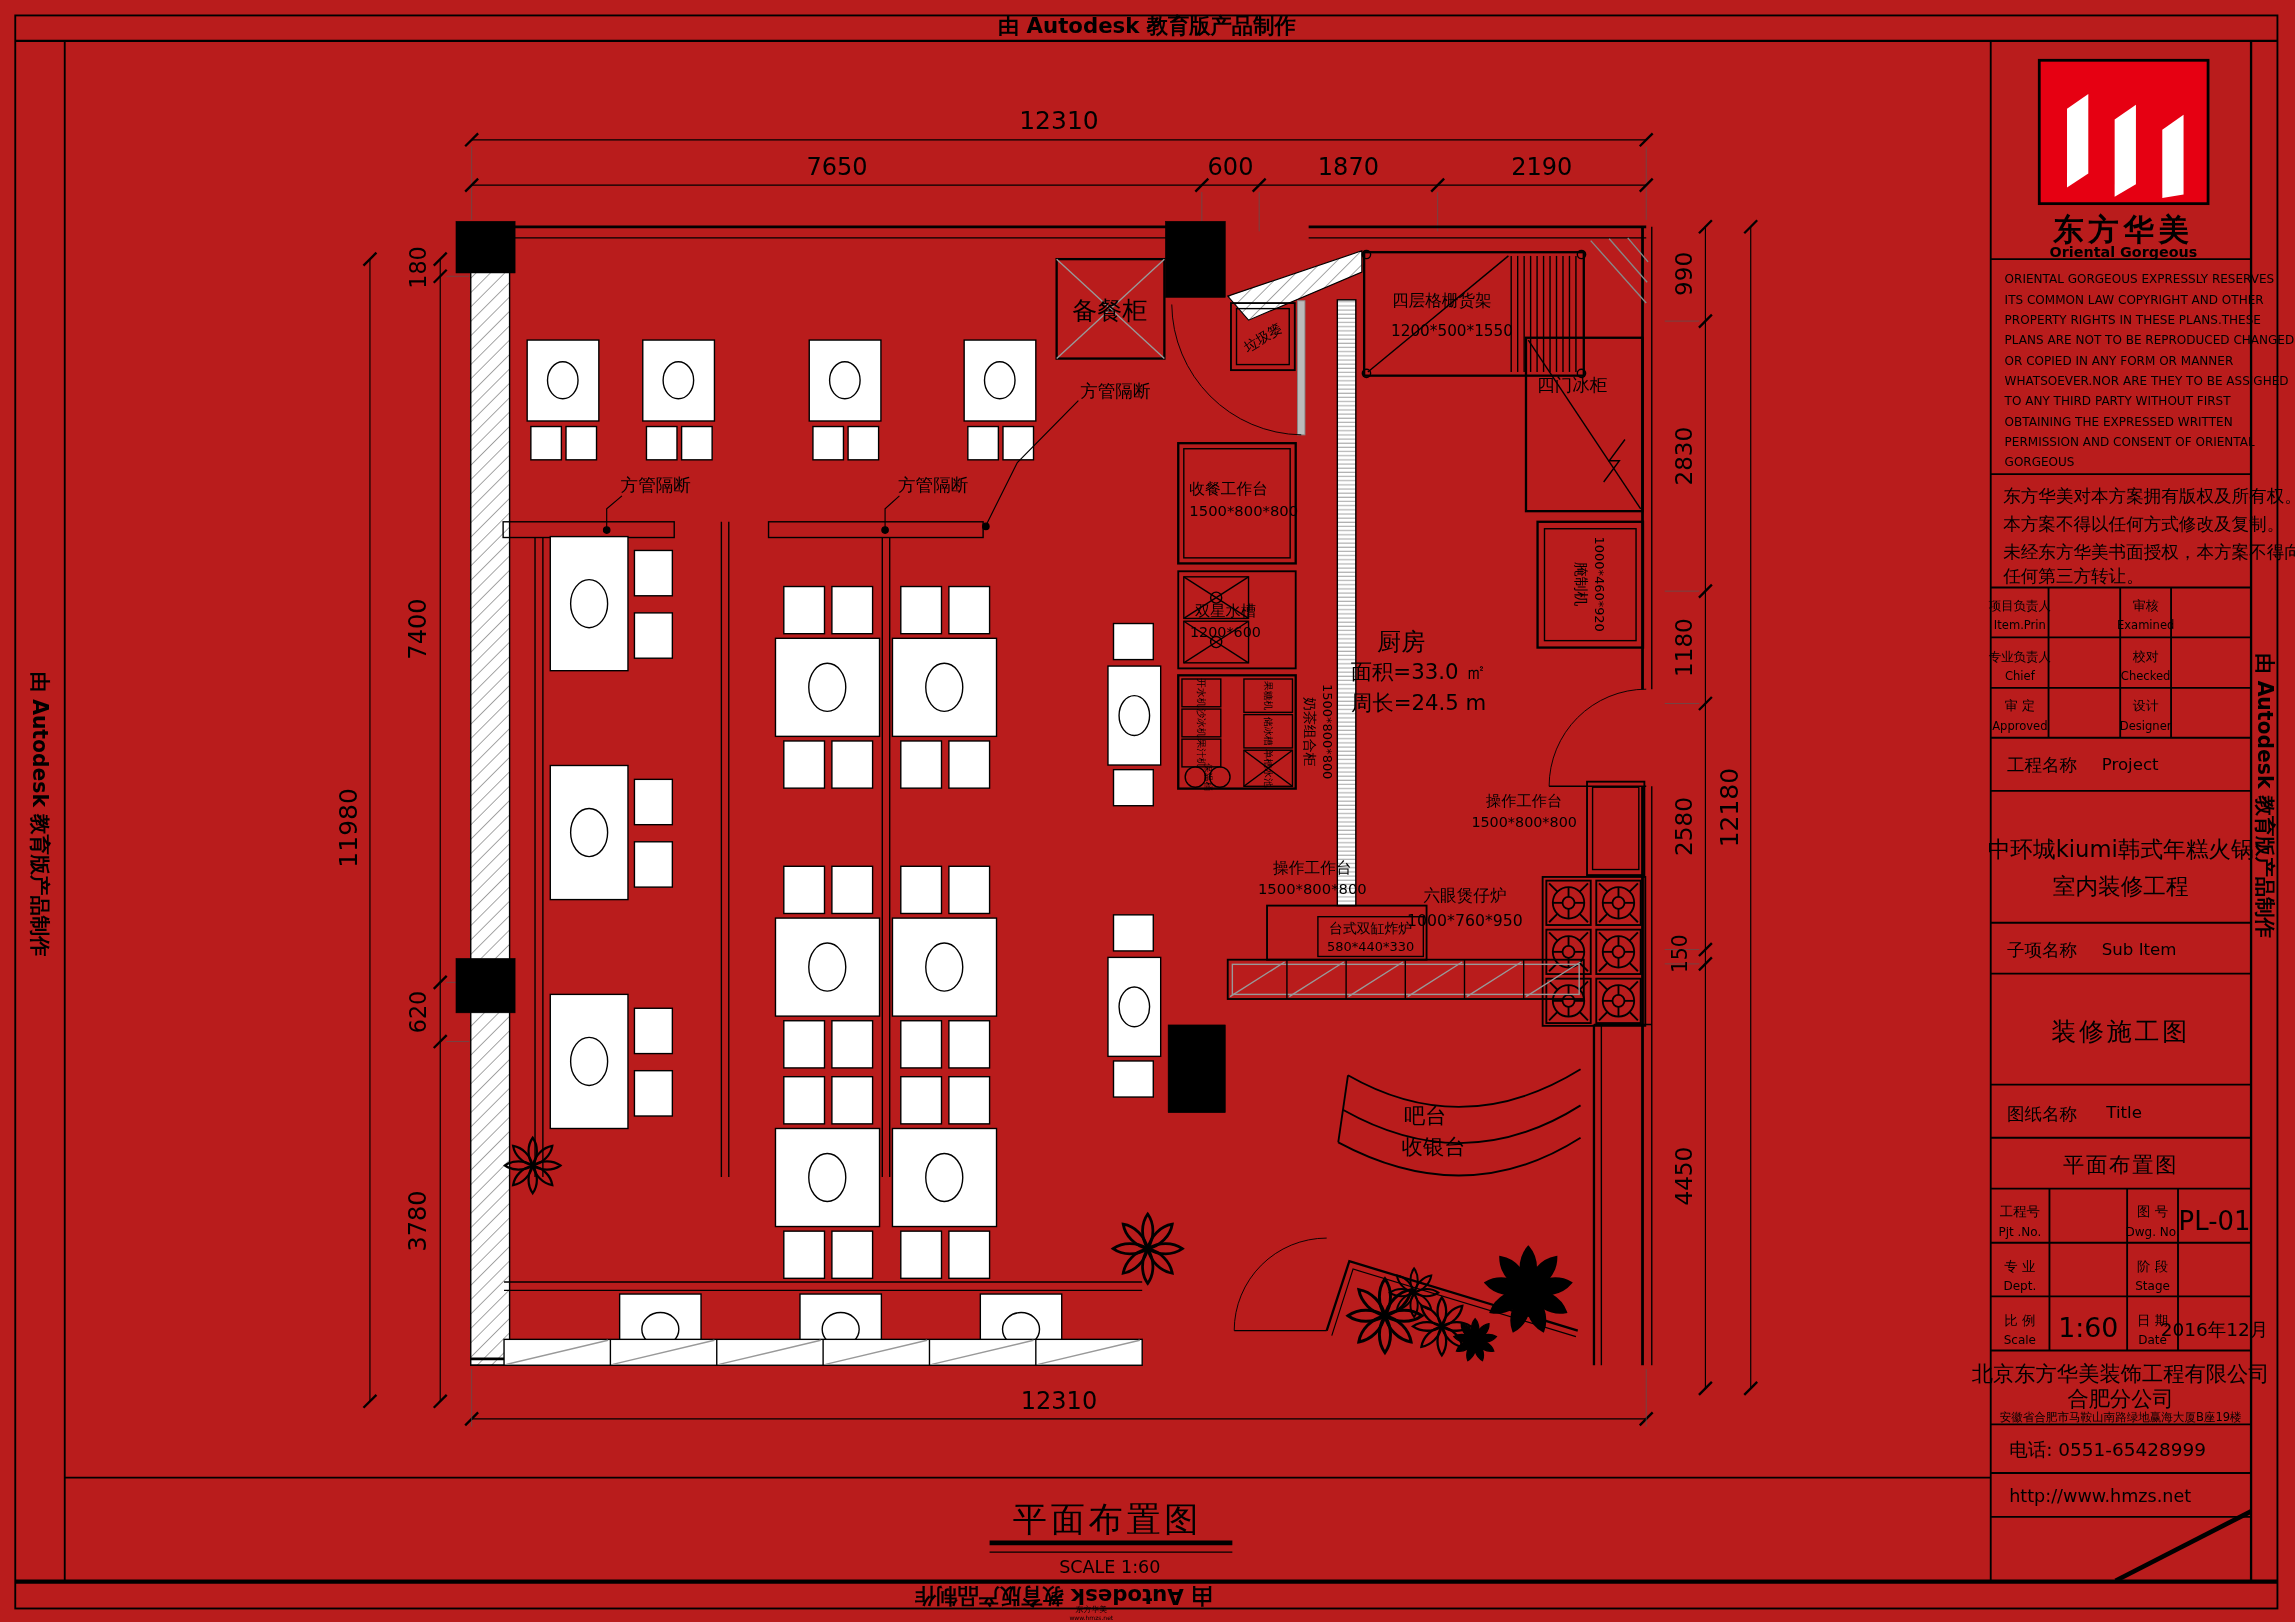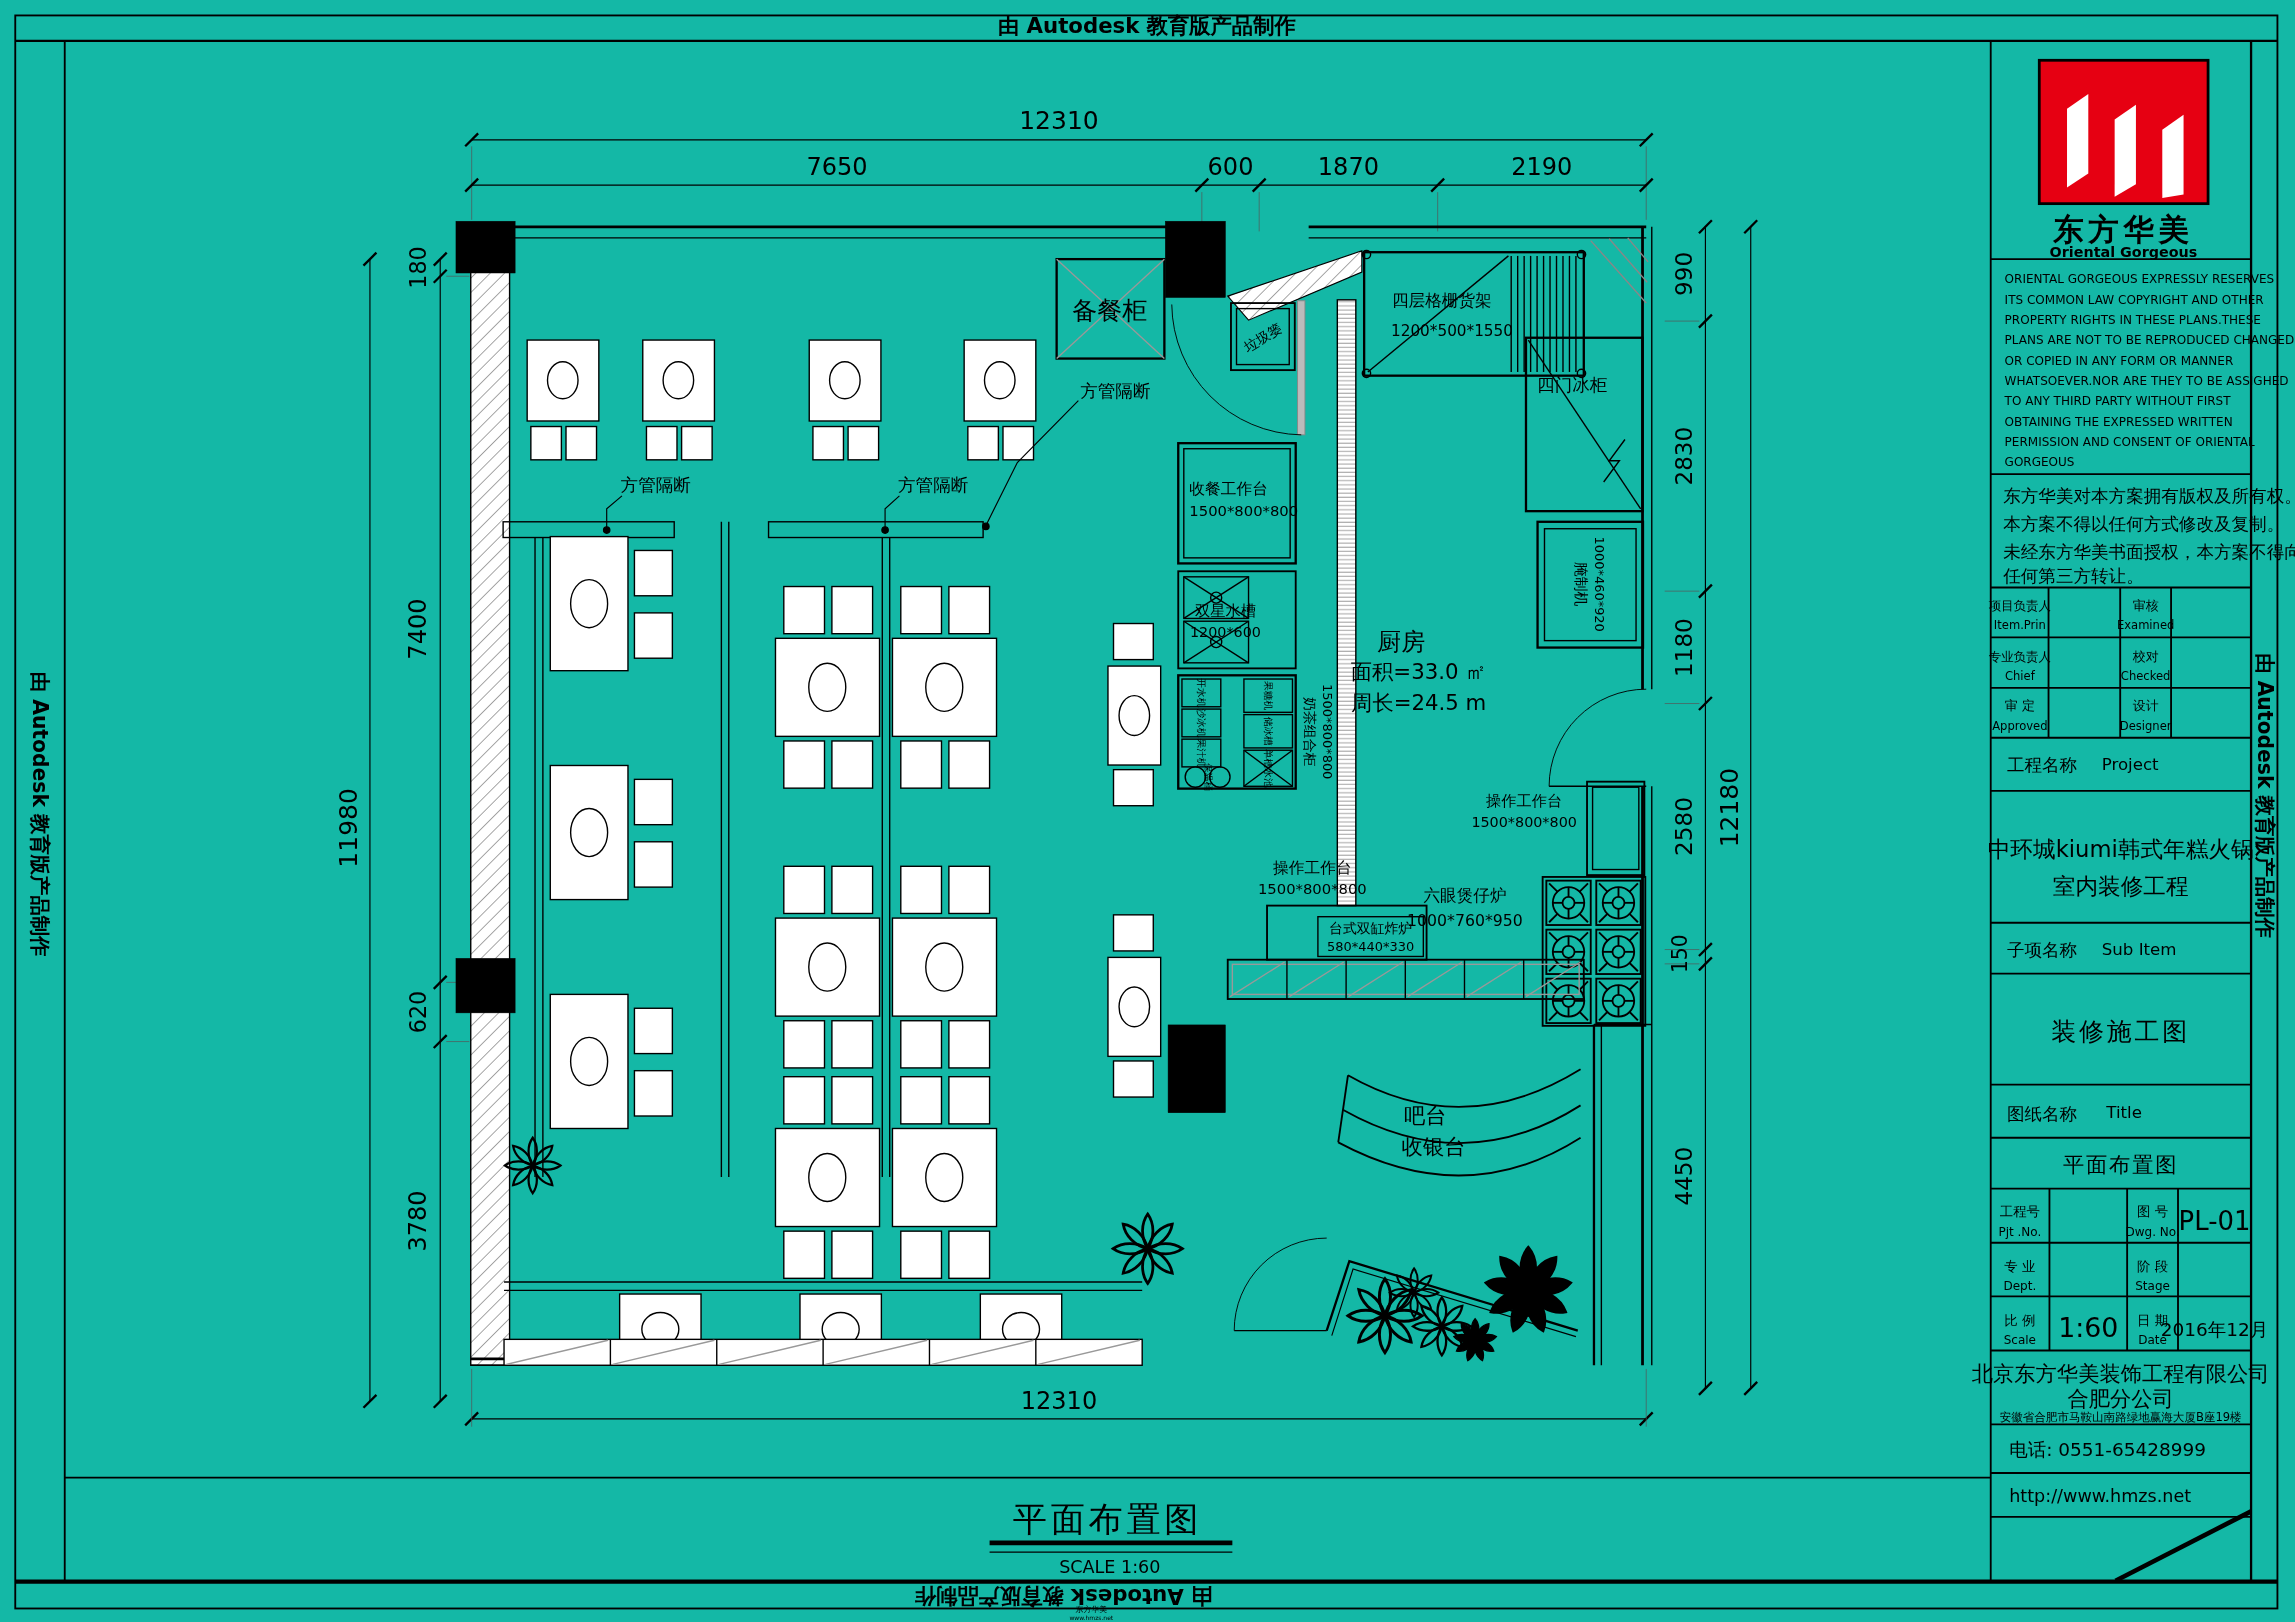--- a/index.html
+++ b/index.html
@@ -1,16 +1,16 @@
 <!DOCTYPE html>
 <html style="font-size:7.4px"><head>
 <meta charset="utf-8">
 <style>
   html,body{margin:0;padding:0;background:#fff;}
-  .sheet{position:relative;width:2295px;height:1623px;background:#14b8a6;overflow:hidden;}
+  .sheet{position:relative;width:2295px;height:1623px;background:#b91c1c;overflow:hidden;}
   svg{position:absolute;left:0;top:0;}
   text{font-family:"DejaVu Sans","Liberation Sans",sans-serif;fill:#000;stroke:none;}
   .tc{text-anchor:middle;}
   .b{font-weight:bold;}
 </style>
 </head>
 <body>
 
 <div class="sheet">
 <svg width="2295" height="1623" viewBox="0 0 4963 3509">

